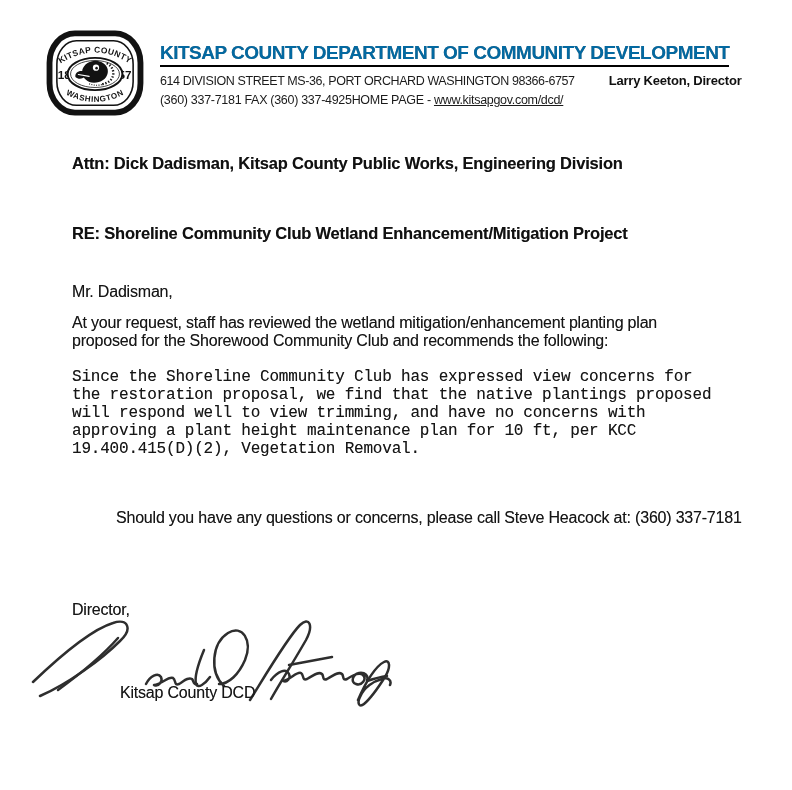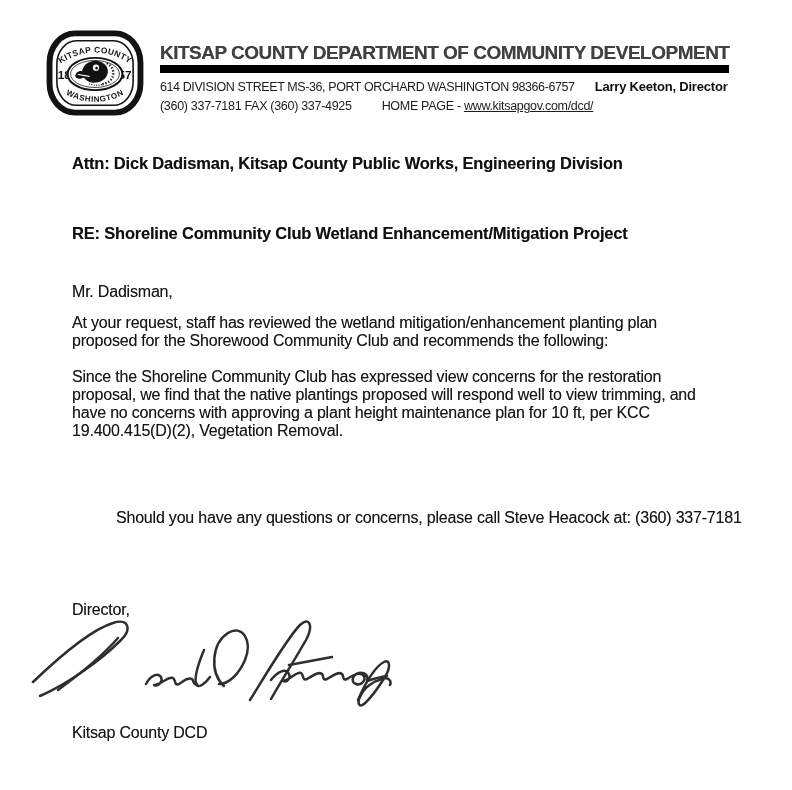--- a/index.html
+++ b/index.html
@@ -11,30 +11,30 @@
     color:#161616;
     overflow:hidden;
   }
   
   .letterhead{position:absolute;left:0;top:0;width:792px;height:130px;}
   .seal{position:absolute;left:46px;top:30px;width:98px;height:88px;}
   .head-text{position:absolute;left:160px;top:42px;width:612px;}
   .dept-title{
     display:inline-block;
     font-size:19px;font-weight:bold;letter-spacing:-0.5px;
-    color:#404040;
-    border-bottom:8px solid #000000;
+    color:#0369a1;
+    border-bottom:2px solid #000000;
     padding-bottom:1px;
     white-space:nowrap;
     text-shadow:0 0 .4px rgba(0,0,0,.5);
   }
   .addr-row{margin-top:6px;font-size:12.5px;letter-spacing:-0.4px;white-space:nowrap;color:#1b1b1b;}
-  .director{font-weight:bold;font-size:13px;letter-spacing:-0.2px;margin-left:20px;color:#101010;}
+  .director{font-weight:bold;font-size:13px;letter-spacing:-0.2px;margin-left:34px;color:#101010;}
   .phone-row{margin-top:5px;font-size:12.5px;letter-spacing:-0.3px;white-space:nowrap;color:#1b1b1b;}
-  .hp-label{margin-left:30px;}
+  .hp-label{}
   .hp-url{text-decoration:underline;color:#1b1b1b;}
   
   .line{position:absolute;left:72px;white-space:nowrap;text-shadow:0 0 .4px rgba(0,0,0,.45);}
   .b{font-weight:bold;font-size:16.5px;letter-spacing:-0.2px;color:#111;}
   .r{font-size:16px;letter-spacing:-0.2px;color:#161616;}
   .para{
     position:absolute;left:72px;width:642px;
     font-size:16px;line-height:18px;letter-spacing:-0.2px;
     color:#161616;text-shadow:0 0 .4px rgba(0,0,0,.45);
   }
@@ -91,21 +91,21 @@
   </div>
 
   <div class="line b" style="top:224px;">RE: Shoreline Community Club Wetland Enhancement/Mitigation Project</div>
 
   <div class="line b" style="top:154px;">Attn: Dick Dadisman, Kitsap County Public Works, Engineering Division</div>
 
   <div class="line r" style="top:283px;">Mr. Dadisman,</div>
 
   <div class="para" style="top:314px;">At your request, staff has reviewed the wetland mitigation/enhancement planting plan proposed for the Shorewood Community Club and recommends the following:</div>
 
-  <div class="para" style="top:368px;">Since the Shoreline Community Club has expressed view concerns for the restoration proposal, we find that the native plantings proposed will respond well to view trimming, and have no concerns with approving a plant height maintenance plan for 10 ft, per KCC 19.400.415(D)(2), Vegetation Removal.</div>
+  <div class="para" style="top:368px;font-family:Liberation Mono, monospace;">Since the Shoreline Community Club has expressed view concerns for the restoration proposal, we find that the native plantings proposed will respond well to view trimming, and have no concerns with approving a plant height maintenance plan for 10 ft, per KCC 19.400.415(D)(2), Vegetation Removal.</div>
 
   <div class="line r" style="top:509px;margin-left:44px;">Should you have any questions or concerns, please call Steve Heacock at: (360) 337-7181</div>
 
   <div class="line r" style="top:601px;">Director,</div>
 
   <svg class="sig-svg" viewBox="0 0 382 100" aria-hidden="true">
     <g fill="none" stroke="#1d1d1d" stroke-width="2.5" stroke-linecap="round" stroke-linejoin="round" opacity="0.92">
 
       <path d="M 5 72 C 28 50 62 20 85 13 C 100 8 105 19 92 31 C 74 49 40 74 12 86"></path>
       <path d="M 90 28 C 76 44 52 64 30 80"></path>
@@ -118,15 +118,15 @@
       <path d="M 222 90 C 240 61 260 27 272 15 C 281 6 286 15 278 30 C 266 51 252 73 243 89"></path>
 
       <path d="M 243 70 C 250 61 258 58 261 64 C 263 68 259 73 255 71 C 262 70 269 61 273 63 C 276 65 274 71 279 69 C 285 66 290 61 294 64 C 296 66 294 71 299 69 C 305 66 310 61 314 64 C 316 66 314 71 319 69 C 325 65 331 62 335 65 C 339 69 334 76 328 74 C 322 72 325 64 331 63 C 337 62 341 66 339 71 C 345 69 352 67 359 66"></path>
 
       <path d="M 261 55 L 304 47"></path>
 
       <path d="M 330 90 C 338 71 348 56 356 52 C 362 49 363 57 357 67 C 350 78 342 89 336 94 C 331 98 329 93 332 87 C 336 77 346 71 354 69 C 360 67 364 70 362 75"></path>
     </g>
   </svg>
 
-  <div class="line r" style="top:724px;">Kitsap County DCD</div>
+  <div class="line r" style="top:684px;margin-left:48px;">Kitsap County DCD</div>
 
 </div>
 
 </body></html>

